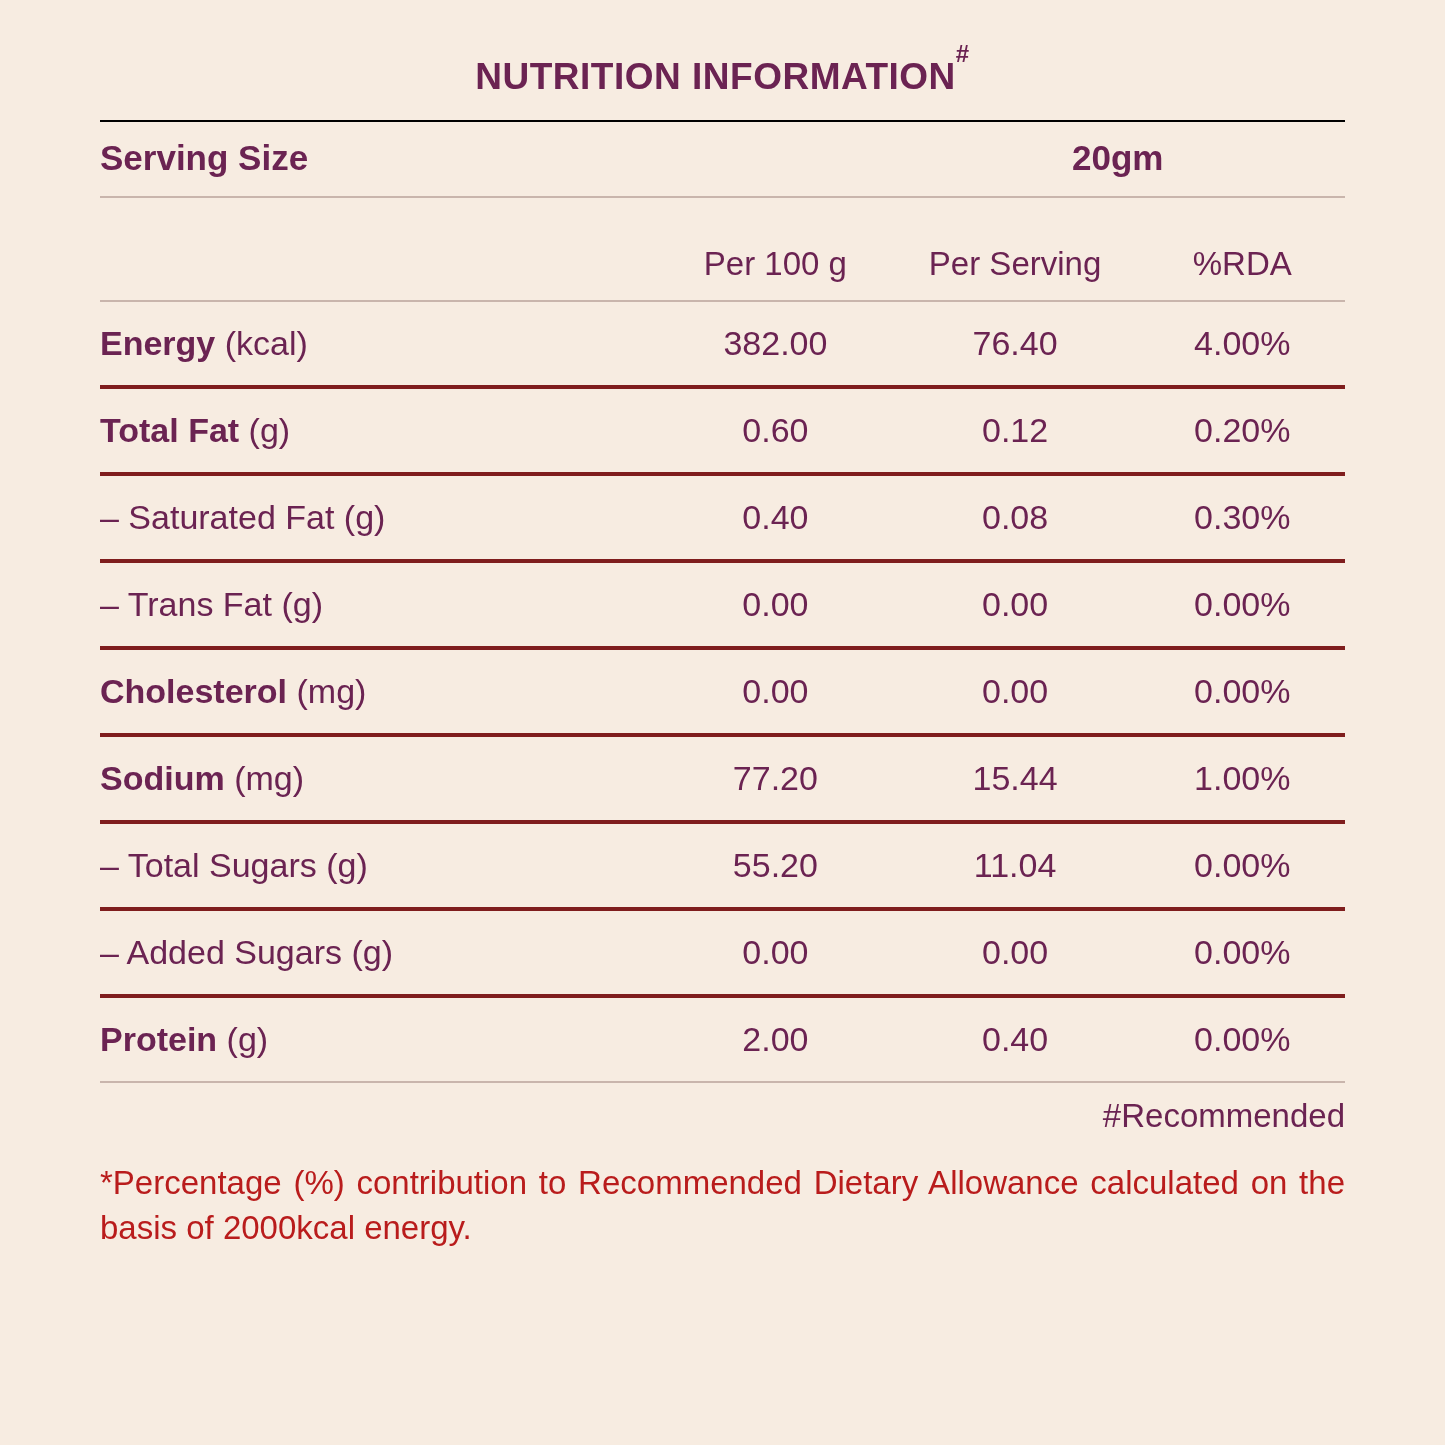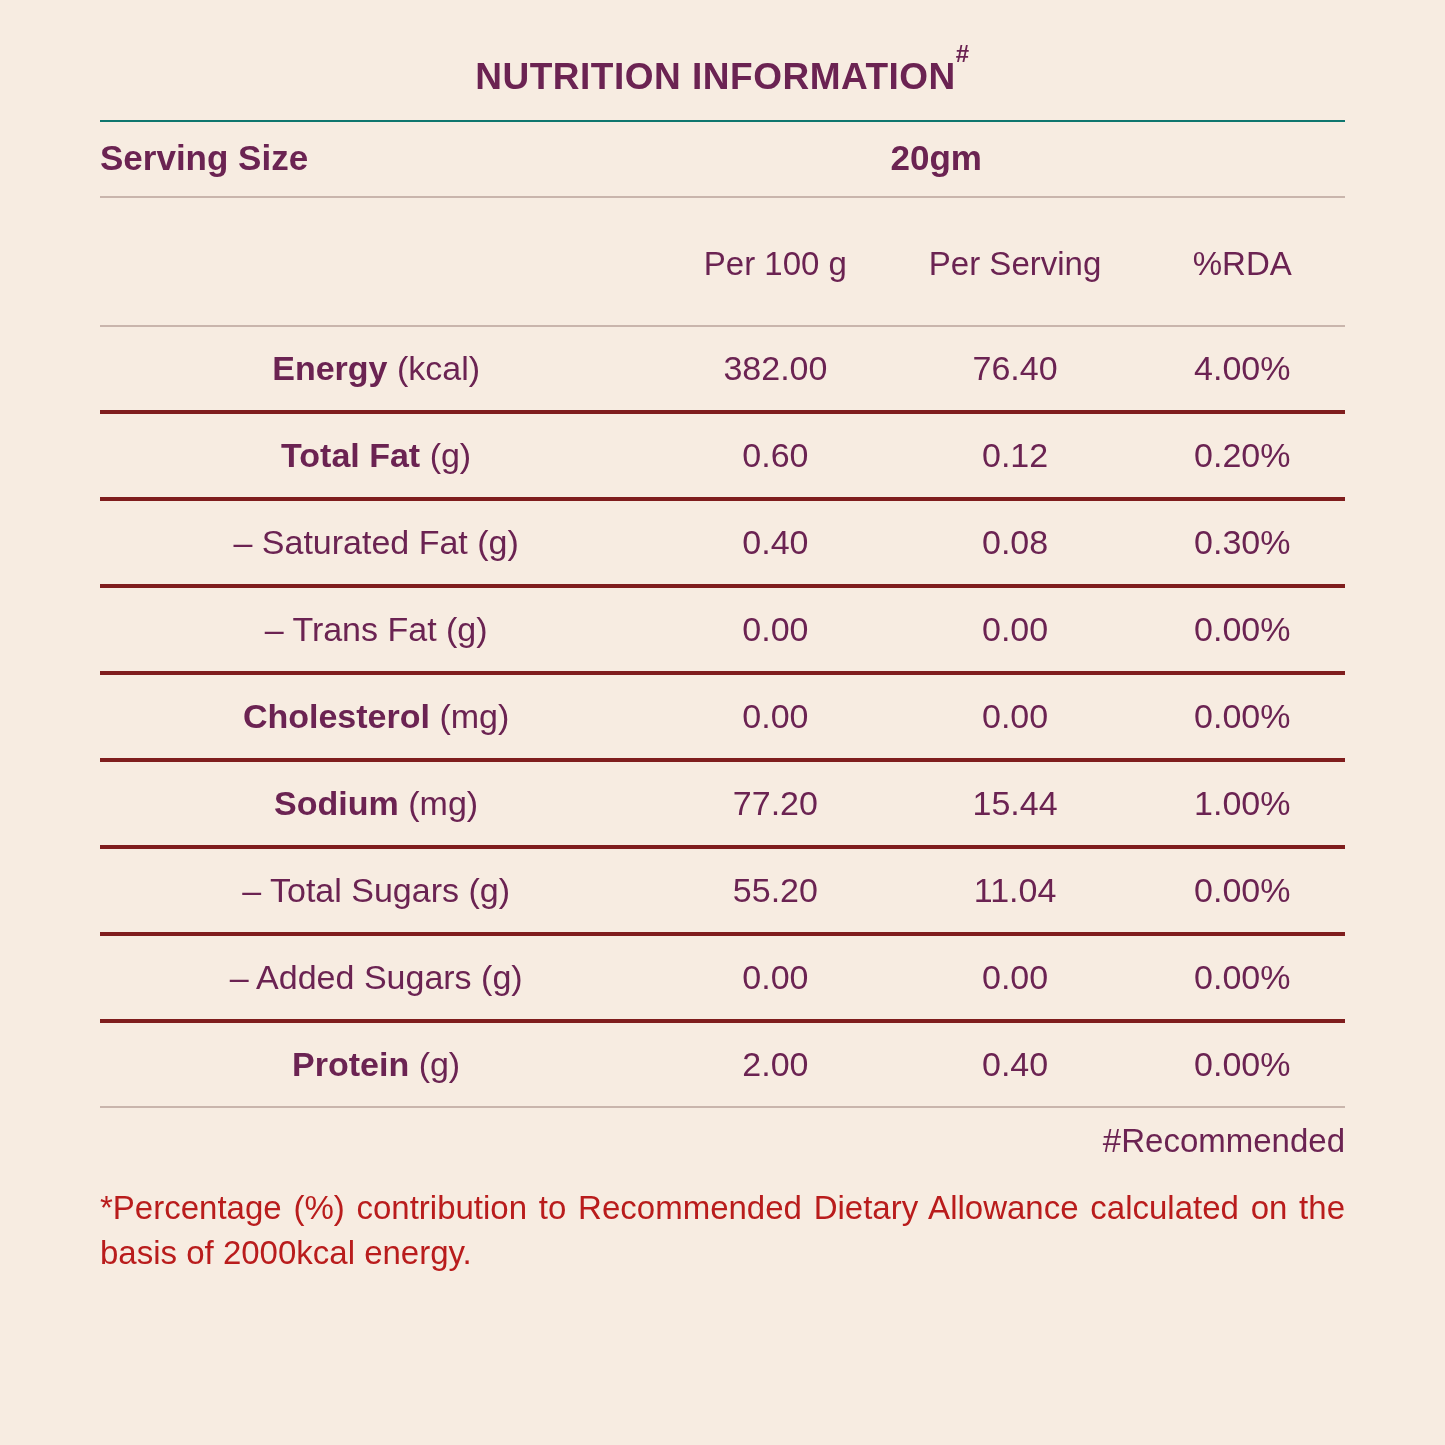--- a/index.html
+++ b/index.html
@@ -37,52 +37,52 @@
     width: 100%;
     border-collapse: collapse;
     table-layout: fixed;
   }
   table.nutrition col.c-name   { width: 45%; }
   table.nutrition col.c-per100 { width: 18.5%; }
   table.nutrition col.c-serv   { width: 20%; }
   table.nutrition col.c-rda    { width: 16.5%; }
 
   .rule-top td {
-    border-top: 2px solid #0f766e;
+    border-top: 2px solid #000000;
   }
   tr.serving td {
     padding: 16px 0 18px 0;
     font-size: 35px;
     font-weight: bold;
     border-bottom: 2px solid #c9b5ac;
   }
   tr.serving td.label { text-align: left; }
-  tr.serving td.value { text-align: left; }
+  tr.serving td.value { text-align: center; }
 
   tr.spacer td {
     height: 44px;
     border: none;
   }
   tr.colheads td {
     font-size: 33px;
     text-align: center;
-    padding-bottom: 42px;
+    padding-bottom: 17px;
     border: none;
     color: #6b2352;
   }
   tr.colheads td.blank { border: none; }
 
   tr.data td {
     font-size: 34px;
     padding: 22px 0 22px 0;
     border-top: 4px solid #7f1d1d;
     color: #6b2352;
   }
   tr.data td.name {
-    text-align: center;
+    text-align: left;
     padding-right: 8px;
   }
   tr.data td.num {
     text-align: center;
   }
   tr.data td.name .bold { font-weight: bold; }
   tr.data.first td { border-top: 2px solid #c9b5ac; }
   tr.data.last td { border-bottom: 2px solid #c9b5ac; }
 
   .approx {

